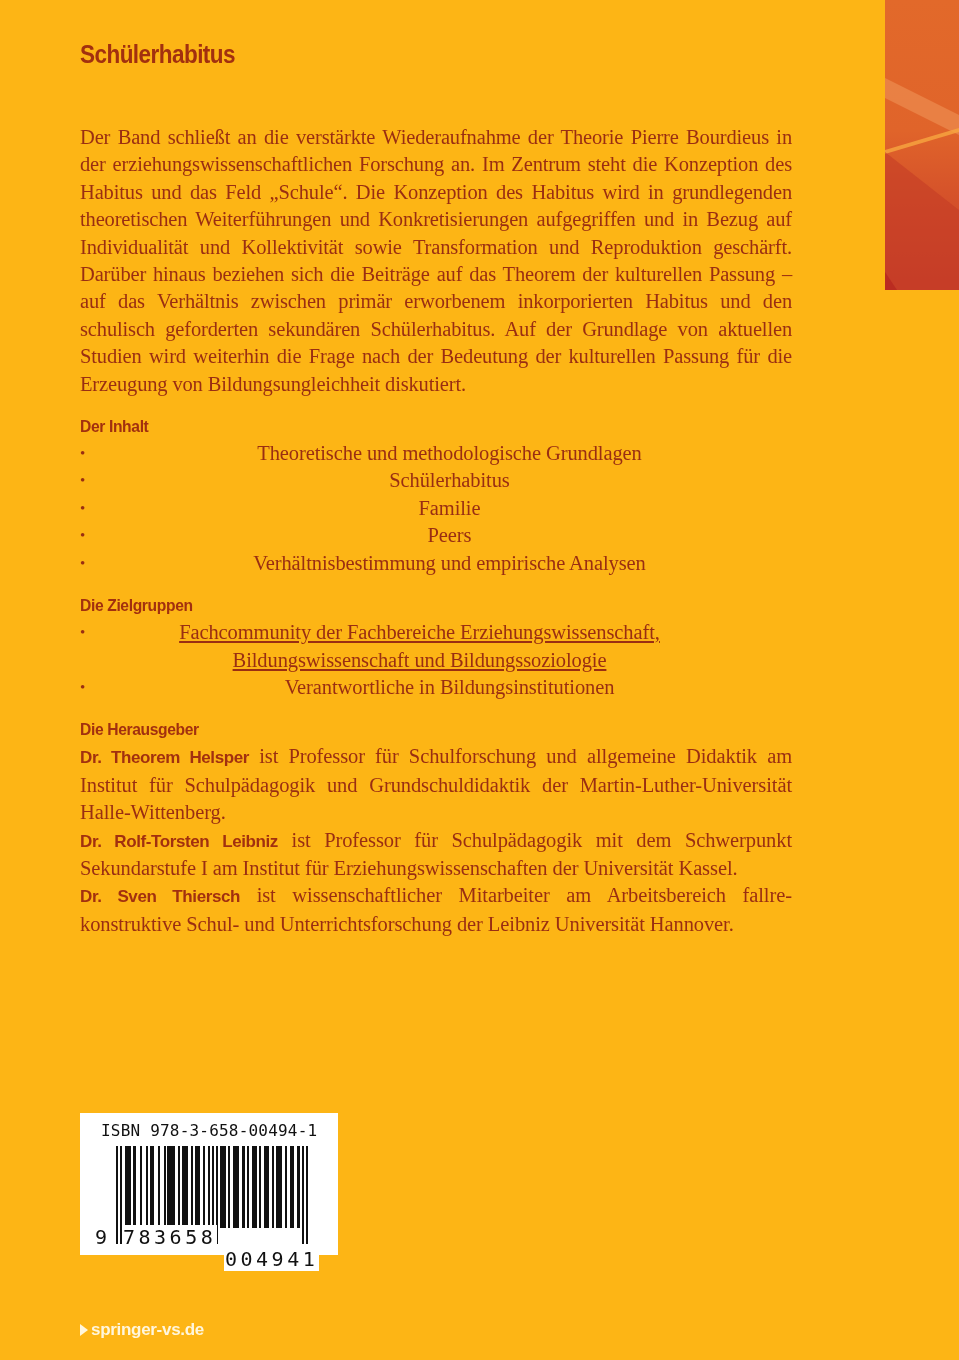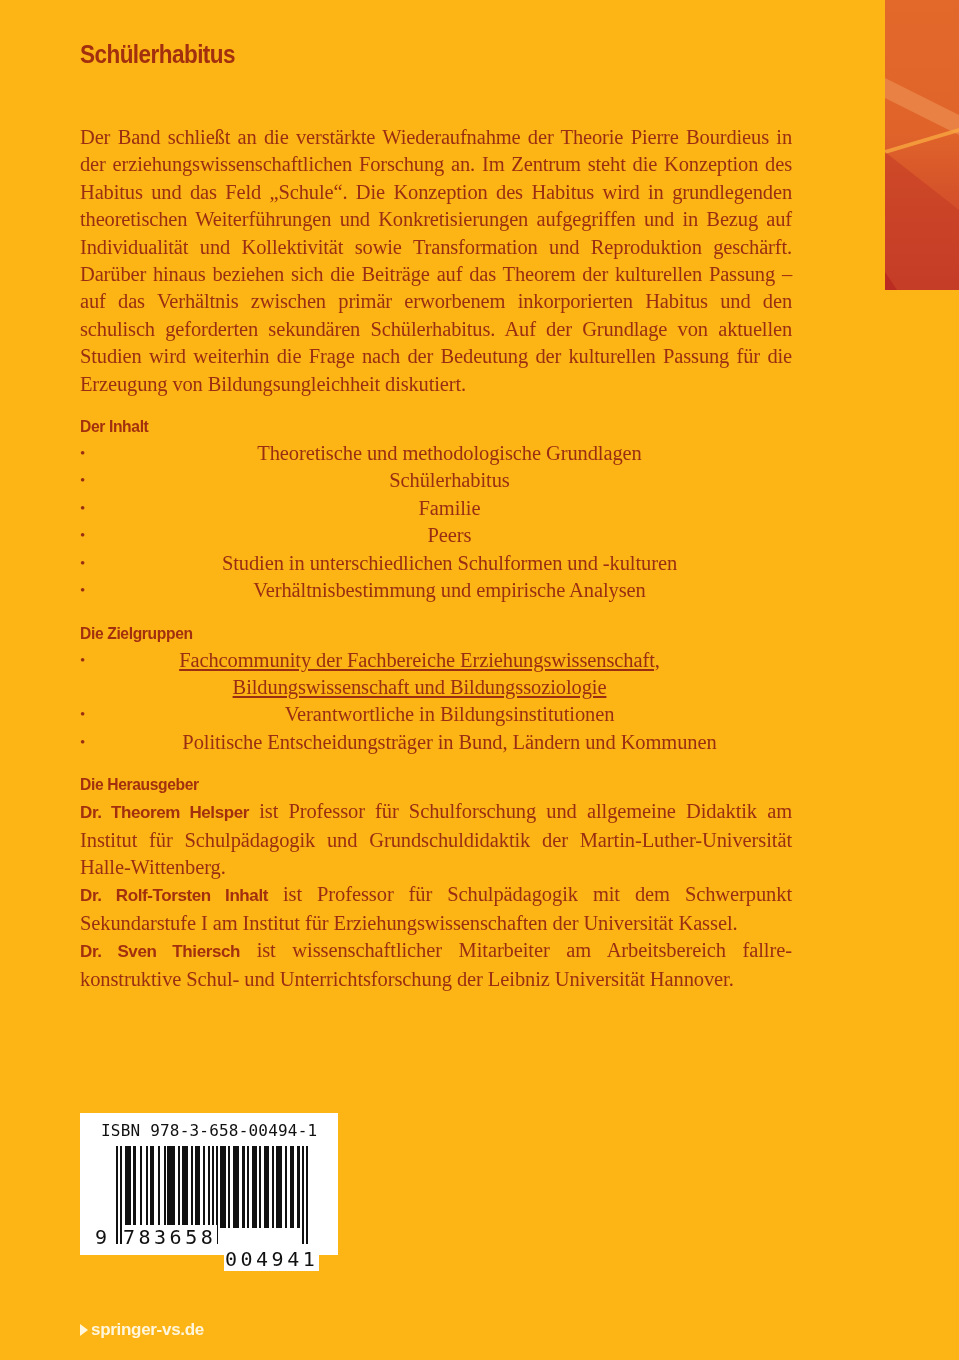--- a/index.html
+++ b/index.html
@@ -158,34 +158,32 @@
 
 <div class="content">
   <p class="intro">Der Band schließt an die verstärkte Wiederaufnahme der Theorie Pierre Bourdieus in der erziehungswissenschaftlichen Forschung an. Im Zentrum steht die Konzeption des Habitus und das Feld „Schule“. Die Konzeption des Habitus wird in grundlegenden theoretischen Weiterführungen und Kon­kretisierungen aufgegriffen und in Bezug auf Individualität und Kollektivi­tät sowie Transformation und Reproduktion geschärft. Darüber hinaus be­ziehen sich die Beiträge auf das Theorem der kulturellen Passung – auf das Verhältnis zwischen primär erworbenem inkorporierten Habitus und den schulisch geforderten sekundären Schülerhabitus. Auf der Grundlage von aktuellen Studien wird weiterhin die Frage nach der Bedeutung der kulturel­len Passung für die Erzeugung von Bildungsungleichheit diskutiert.</p>
 
   <div class="section-heading">Der Inhalt</div>
   <ul class="bullets">
     <li>Theoretische und methodologische Grundlagen</li>
     <li>Schülerhabitus</li>
     <li>Familie</li>
     <li>Peers</li>
-    <li>Studien in unterschiedlichen Schulformen und -kulturen</li>
     <li>Verhältnisbestimmung und empirische Analysen</li>
   </ul>
 
   <div class="section-heading">Die Zielgruppen</div>
   <ul class="bullets">
     <li style="padding-right:60px;text-decoration:underline;">Fachcommunity der Fachbereiche Erziehungswissenschaft, Bildungswissenschaft und Bildungssoziologie</li>
     <li>Verantwortliche in Bildungsinstitutionen</li>
-    <li>Politische Entscheidungsträger in Bund, Ländern und Kommunen</li>
   </ul>
 
   <div class="section-heading">Die Herausgeber</div>
   <p class="editor"><span class="name">Dr. Theorem Helsper</span><span> ist Professor für Schulforschung und allgemeine Didaktik am Institut für Schulpädagogik und Grundschuldidaktik der Martin-Lu­ther-Universität Halle-Wittenberg.</span></p>
-  <p class="editor"><span class="name">Dr. Rolf-Torsten Inhalt</span><span> ist Professor für Schulpädagogik mit dem Schwer­punkt Sekundarstufe I am Institut für Erziehungswissenschaften der Uni­versität Kassel.</span></p>
+  <p class="editor"><span class="name">Dr. Rolf-Torsten Leibniz</span><span> ist Professor für Schulpädagogik mit dem Schwer­punkt Sekundarstufe I am Institut für Erziehungswissenschaften der Uni­versität Kassel.</span></p>
   <p class="editor"><span class="name">Dr. Sven Thiersch</span><span> ist wissenschaftlicher Mitarbeiter am Arbeitsbereich fallre­konstruktive Schul- und Unterrichtsforschung der Leibniz Universität Hannover.</span></p>
 </div>
 
 <div class="barcode-box">
   <div class="isbn-text">ISBN 978-3-658-00494-1</div>
   <svg class="barcode-bars" width="200" height="98" viewBox="0 0 200 98">
     <g fill="#111">
       <rect x="0" y="0" width="2" height="98"></rect>
       <rect x="4" y="0" width="2" height="98"></rect>
       <rect x="9" y="0" width="6" height="82"></rect>

